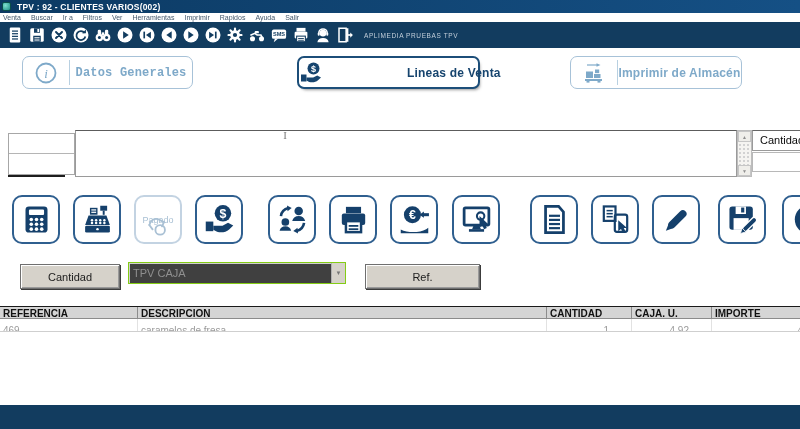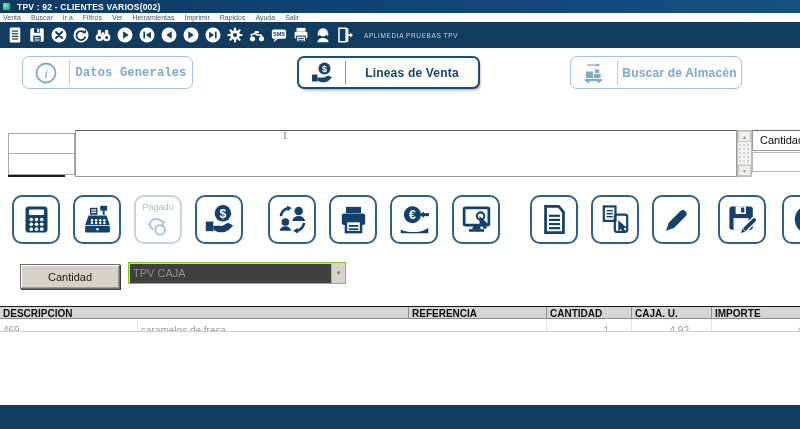--- a/index.html
+++ b/index.html
@@ -55,21 +55,21 @@
     border:1px solid #9a9a9a; border-top-color:#666; font-size:11px; color:#0a0a0a;
     padding:3px 0 0 7px; white-space:nowrap; overflow:hidden; }
   .qty-cell { position:absolute; left:752px; top:152px; width:60px; height:20px; background:#fff; border:1px solid #b8b8b8; }
 
   
   .action-btn { position:absolute; top:195px; width:48px; height:49px; background:#fff;
     border:2px solid #2f5f8f; border-radius:10px; color:#15406b;
     display:flex; align-items:center; justify-content:center; cursor:pointer; }
   .action-btn svg { width:33px; height:33px; }
   .action-btn.disabled { border-color:#c3d3e2; color:#a9c0d4; cursor:default; }
-  .action-btn .action-label { position:absolute; top:5px; left:0; width:100%; text-align:center; font-size:9px; }
+  .action-btn .action-label { position:absolute; top:18px; left:0; width:100%; text-align:center; font-size:9px; }
   .action-btn.labeled svg { width:26px; height:26px; margin-top:10px; }
 
   
   .gray-btn { position:absolute; top:264px; height:25px; background:#d6d2ca; border:1px solid #6f6f6f;
     box-shadow: inset 1px 1px 0 #ffffff, inset -1px -1px 0 #9a9a9a, 1px 1px 0 #3c3c3c;
     font-size:11px; color:#1c1c1c; display:flex; align-items:center; justify-content:center; cursor:pointer; }
   .combo { position:absolute; left:128px; top:262px; width:218px; height:22px; background:#404040;
     border:1px solid #84cc16; box-shadow: inset 1px 1px 0 #cfcfcf; display:flex; align-items:stretch; cursor:pointer; }
   .combo-text { flex:1; font-size:11px; color:#8f8f8f; padding:4px 0 0 4px; white-space:nowrap; overflow:hidden; }
   .combo-btn { width:14px; background:#d6d2ca; border-left:1px solid #b0b0b0; display:flex; align-items:center;
@@ -429,37 +429,37 @@
   <div id="tabs">
       <div class="tab" style="left: 22px; width: 171px; font-family: Liberation Mono, monospace;">
         <span class="tab-icon">
           <svg viewBox="0 0 24 24" style="width: 24px; height: 24px;">
             <use href="#ic-info"></use>
           </svg>
         </span>
         <span class="tab-divider"></span>
         <span class="tab-label">Datos Generales</span>
       </div>
-      <div class="tab active" style="left: 297px; width: 183px;">
+      <div class="tab active" style="left: 297px; width: 183px; gap: 42px;">
         <span class="tab-icon">
           <svg viewBox="0 0 24 24" style="width: 24px; height: 24px;">
             <use href="#ab-handdollar"></use>
           </svg>
         </span>
         <span class="tab-divider"></span>
         <span class="tab-label">Lineas de Venta</span>
       </div>
       <div class="tab" style="left: 570px; width: 172px;">
         <span class="tab-icon">
           <svg viewBox="0 0 24 24" style="width: 24px; height: 24px;">
             <use href="#ic-pallet"></use>
           </svg>
         </span>
         <span class="tab-divider"></span>
-        <span class="tab-label">Buscar de Almacén</span>
+        <span class="tab-label">Imprimir de Almacén</span>
       </div>
     </div>
 
   <div class="entry-left">
     <div class="cell1"></div>
     <div></div>
   </div>
   <div class="entry-underline"></div>
 
   <div class="entry-input"></div>
@@ -568,25 +568,26 @@
       </div>
     </div>
 
   <div class="gray-btn" style="left:20px;width:100px;">Cantidad</div>
 
   <div class="combo">
     <span class="combo-text">TPV CAJA</span>
     <span class="combo-btn"></span>
   </div>
 
+  <div class="gray-btn" style="left:365px;width:115px;">Ref.</div>
 
   <div class="grid">
     <div class="grid-head" id="grid-head">
+        <div class="th" style="width: 138px;">REFERENCIA</div>
         <div class="th" style="width: 409px;">DESCRIPCION</div>
-        <div class="th" style="width: 138px;">REFERENCIA</div>
         <div class="th" style="width: 85px;">CANTIDAD</div>
         <div class="th" style="width: 80px;">CAJA. U.</div>
         <div class="th" style="width: 128px;">IMPORTE</div>
       </div>
     <div id="grid-body">
         <div class="grid-row">
           <div class="td" style="width: 138px;">469</div>
           <div class="td" style="width: 409px;">caramelos de fresa</div>
           <div class="td num" style="width: 85px;">1</div>
           <div class="td num" style="width: 80px;">4,92</div>

